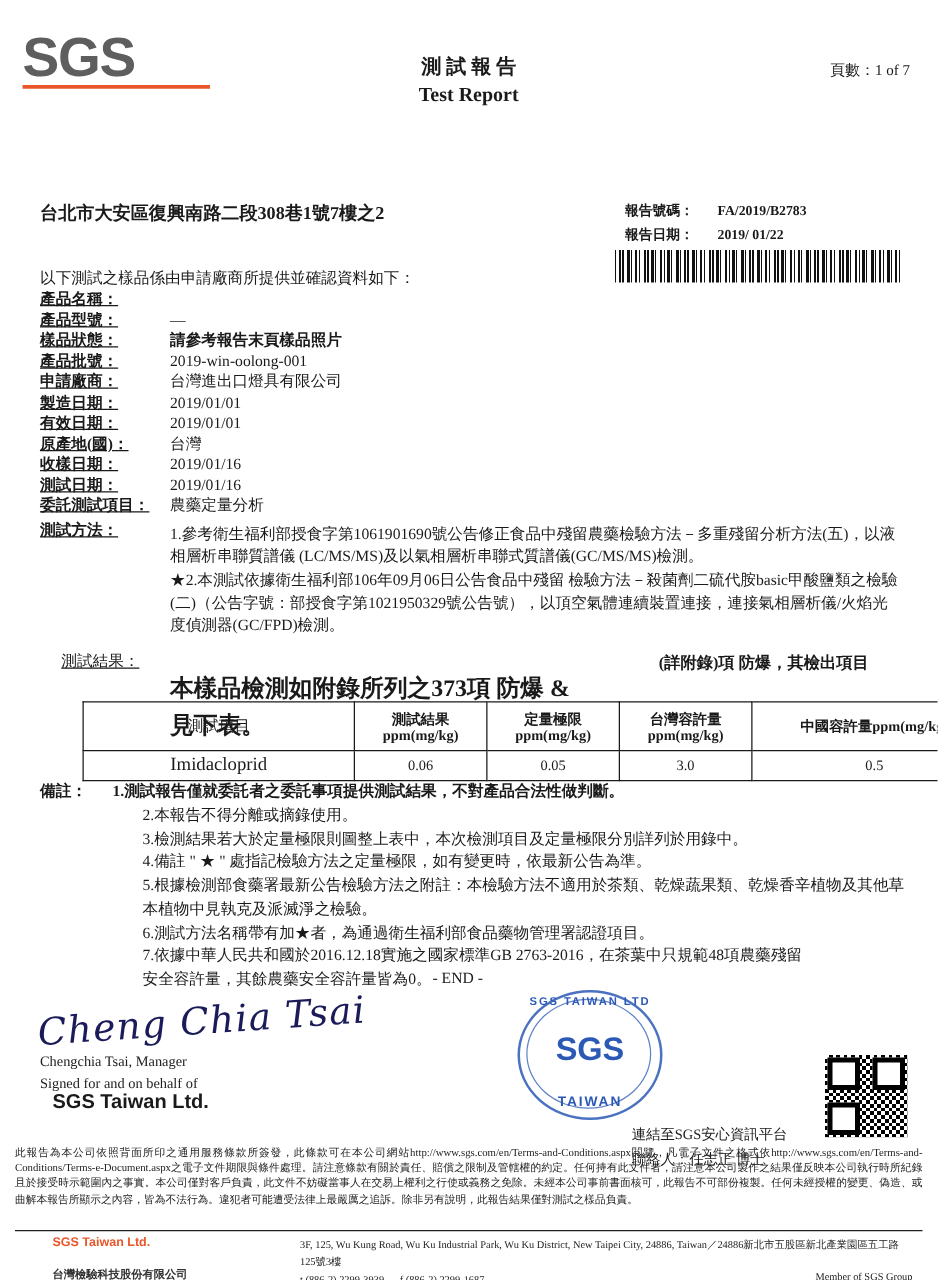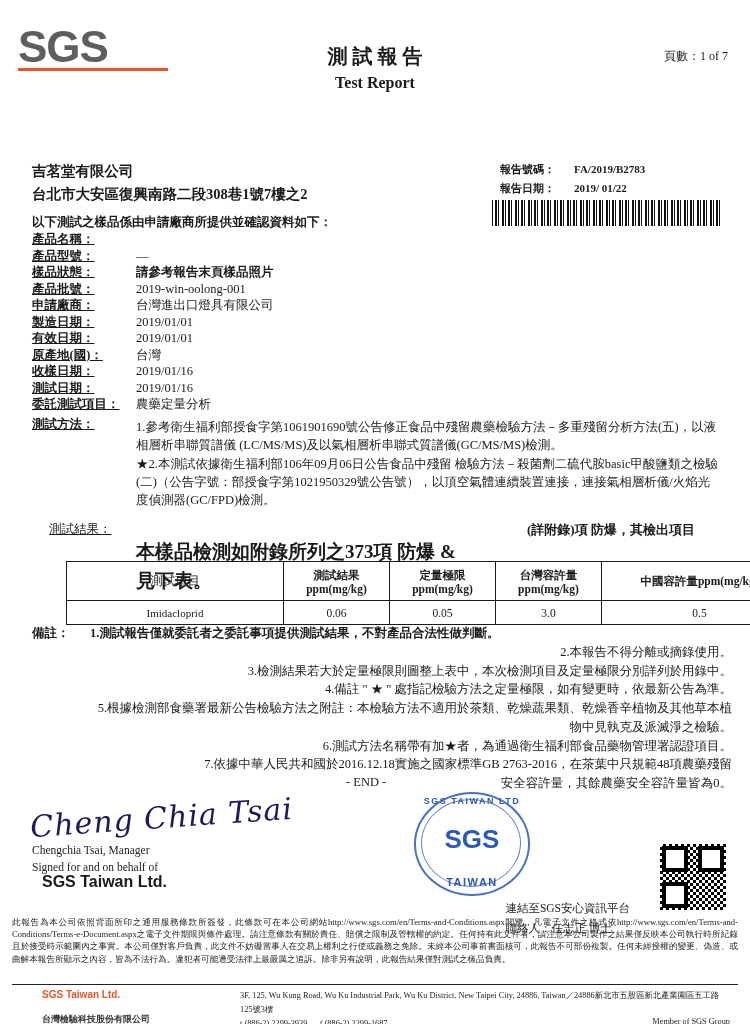--- a/index.html
+++ b/index.html
@@ -43,21 +43,21 @@
     width: 750px;
     text-align: center;
   }
   .hdr-line1 {
     font-family: "Liberation Serif", serif;
     font-weight: bold;
     font-size: 17px;
     letter-spacing: 0.5px;
   }
   .hdr-line2 {
-    font-size: 20px;
+    font-size: 16px;
     font-weight: bold;
     margin-top: 5px;
   }
   .hdr-line3 {
     font-family: "Liberation Serif", serif;
     font-weight: bold;
     font-size: 16px;
     margin-top: 4px;
   }
   .page-count {
@@ -93,21 +93,20 @@
         #111 3px, #111 5px, #fff 5px, #fff 6px,
         #111 6px, #111 7px, #fff 7px, #fff 10px,
         #111 10px, #111 12px, #fff 12px, #fff 13px);
   }
 
   
   .intro {
     position: absolute;
     left: 32px; top: 214px;
     font-size: 12.5px;
-    font-weight: bold;
   }
 
   
   .fields {
     position: absolute;
     left: 32px; top: 232px;
     width: 690px;
     font-size: 12.5px;
     line-height: 1.0;
   }
@@ -175,38 +174,38 @@
   }
   table.results th.item-head {
     width: 210px;
     font-weight: normal;
     font-size: 12.5px;
   }
   table.results th .l1 { display: block; }
   table.results th .l2 { display: block; }
   table.results td.item-cell {
     text-align: center;
-    font-size: 11px;
+    font-size: 15px;
   }
   table.results tr.head-row th { height: 34px; }
   table.results tr.data-row td { height: 19px; }
 
   
   .notes {
     position: absolute;
     left: 32px; top: 624px;
     width: 700px;
     font-size: 12.5px;
     line-height: 1.5;
   }
   .notes .n-first { font-weight: bold; }
   .notes .nrow { display: flex; }
   .notes .nrow .nlbl { flex: 0 0 58px; }
   .notes .nrow .nbody { flex: 1; }
-  .notes .sub { margin-left: 58px; text-align: right; }
+  .notes .sub { margin-left: 82px; }
   .note-head { font-weight: bold; }
 
   
   .end-mark {
     position: absolute;
     left: 346px; top: 775px;
     font-size: 12.5px;
   }
 
   
@@ -393,21 +392,20 @@
   <div class="sgs-logo">SGS</div>
   <div class="sgs-logo-rule"></div>
 
   <div class="header-center">
     <div class="hdr-line2">測 試 報 告</div>
     <div class="hdr-line3">Test Report</div>
   </div>
   <div class="page-count">頁數：1 of 7</div>
 
   <div class="company">
-    <div>吉茗堂有限公司</div>
     <div>台北市大安區復興南路二段308巷1號7樓之2</div>
   </div>
 
   <div class="reportno">
     <div>
       <span class="lbl">報告號碼：</span><span>FA/2019/B2783</span>
     </div>
     <div>
       <span class="lbl">報告日期：</span><span>2019/ 01/22</span>
     </div>

